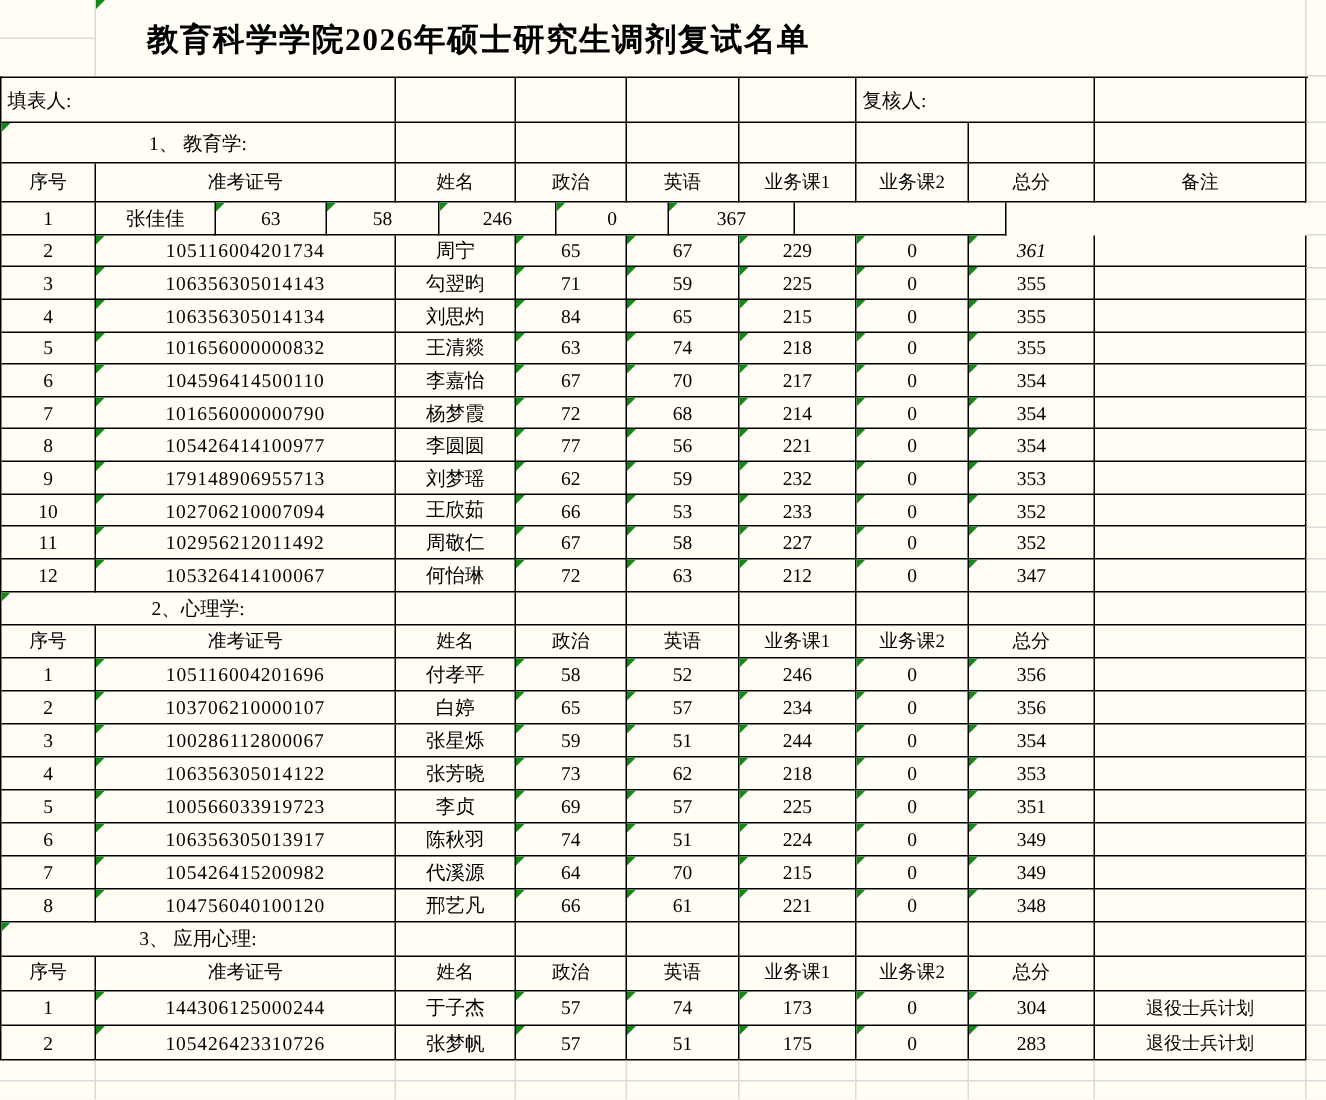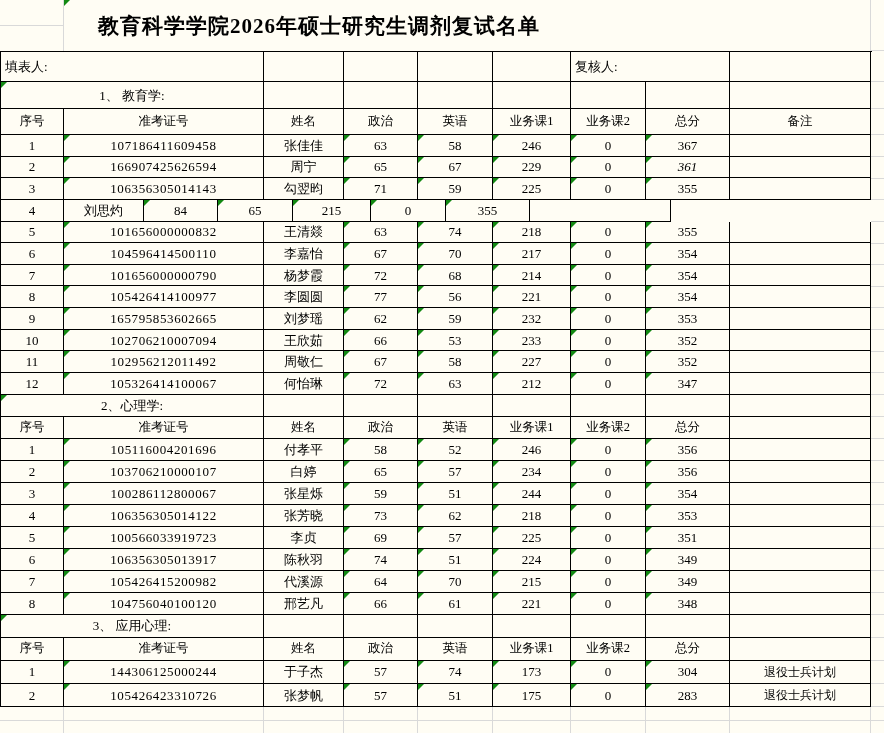--- a/index.html
+++ b/index.html
@@ -106,24 +106,20 @@
             <span>总分</span>
           </div>
           <div class="cell hdr" style="width: 141px;">
             <span>备注</span>
           </div>
         </div>
         <div class="trow" style="height: 21.65px;">
           <div class="cell" style="width: 63px;">
             <span>1</span>
           </div>
-          <div class="cell id" style="width: 200px;">
-            <span class="tri"></span>
-            <span>107186411609458</span>
-          </div>
           <div class="cell" style="width: 80px;">
             <span>张佳佳</span>
           </div>
           <div class="cell" style="width: 74px;">
             <span class="tri"></span>
             <span>63</span>
           </div>
           <div class="cell" style="width: 75px;">
             <span class="tri"></span>
             <span>58</span>
@@ -143,21 +139,21 @@
           <div class="cell rem" style="width: 141px;">
             <span></span>
           </div>
         </div>
         <div class="trow" style="height: 21.65px;">
           <div class="cell" style="width: 63px;">
             <span>2</span>
           </div>
           <div class="cell id" style="width: 200px;">
             <span class="tri"></span>
-            <span>166907425626594</span>
+            <span>105116004201734</span>
           </div>
           <div class="cell" style="width: 80px;">
             <span>周宁</span>
           </div>
           <div class="cell" style="width: 74px;">
             <span class="tri"></span>
             <span>65</span>
           </div>
           <div class="cell" style="width: 75px;">
             <span class="tri"></span>
@@ -211,20 +207,24 @@
             <span>355</span>
           </div>
           <div class="cell rem" style="width: 141px;">
             <span></span>
           </div>
         </div>
         <div class="trow" style="height: 21.65px;">
           <div class="cell" style="width: 63px;">
             <span>4</span>
           </div>
+          <div class="cell id" style="width: 200px;">
+            <span class="tri"></span>
+            <span>106356305014134</span>
+          </div>
           <div class="cell" style="width: 80px;">
             <span>刘思灼</span>
           </div>
           <div class="cell" style="width: 74px;">
             <span class="tri"></span>
             <span>84</span>
           </div>
           <div class="cell" style="width: 75px;">
             <span class="tri"></span>
             <span>65</span>
@@ -384,21 +384,21 @@
           <div class="cell rem" style="width: 141px;">
             <span></span>
           </div>
         </div>
         <div class="trow" style="height: 21.65px;">
           <div class="cell" style="width: 63px;">
             <span>9</span>
           </div>
           <div class="cell id" style="width: 200px;">
             <span class="tri"></span>
-            <span>165795853602665</span>
+            <span>179148906955713</span>
           </div>
           <div class="cell" style="width: 80px;">
             <span>刘梦瑶</span>
           </div>
           <div class="cell" style="width: 74px;">
             <span class="tri"></span>
             <span>62</span>
           </div>
           <div class="cell" style="width: 75px;">
             <span class="tri"></span>
@@ -421,21 +421,21 @@
           </div>
         </div>
         <div class="trow" style="height: 21.65px;">
           <div class="cell" style="width: 63px;">
             <span>10</span>
           </div>
           <div class="cell id" style="width: 200px;">
             <span class="tri"></span>
             <span>102706210007094</span>
           </div>
-          <div class="cell" style="width: 80px;">
+          <div class="cell" style="width: 80px; font-family: Liberation Mono, monospace;">
             <span>王欣茹</span>
           </div>
           <div class="cell" style="width: 74px;">
             <span class="tri"></span>
             <span>66</span>
           </div>
           <div class="cell" style="width: 75px;">
             <span class="tri"></span>
             <span>53</span>
           </div>

